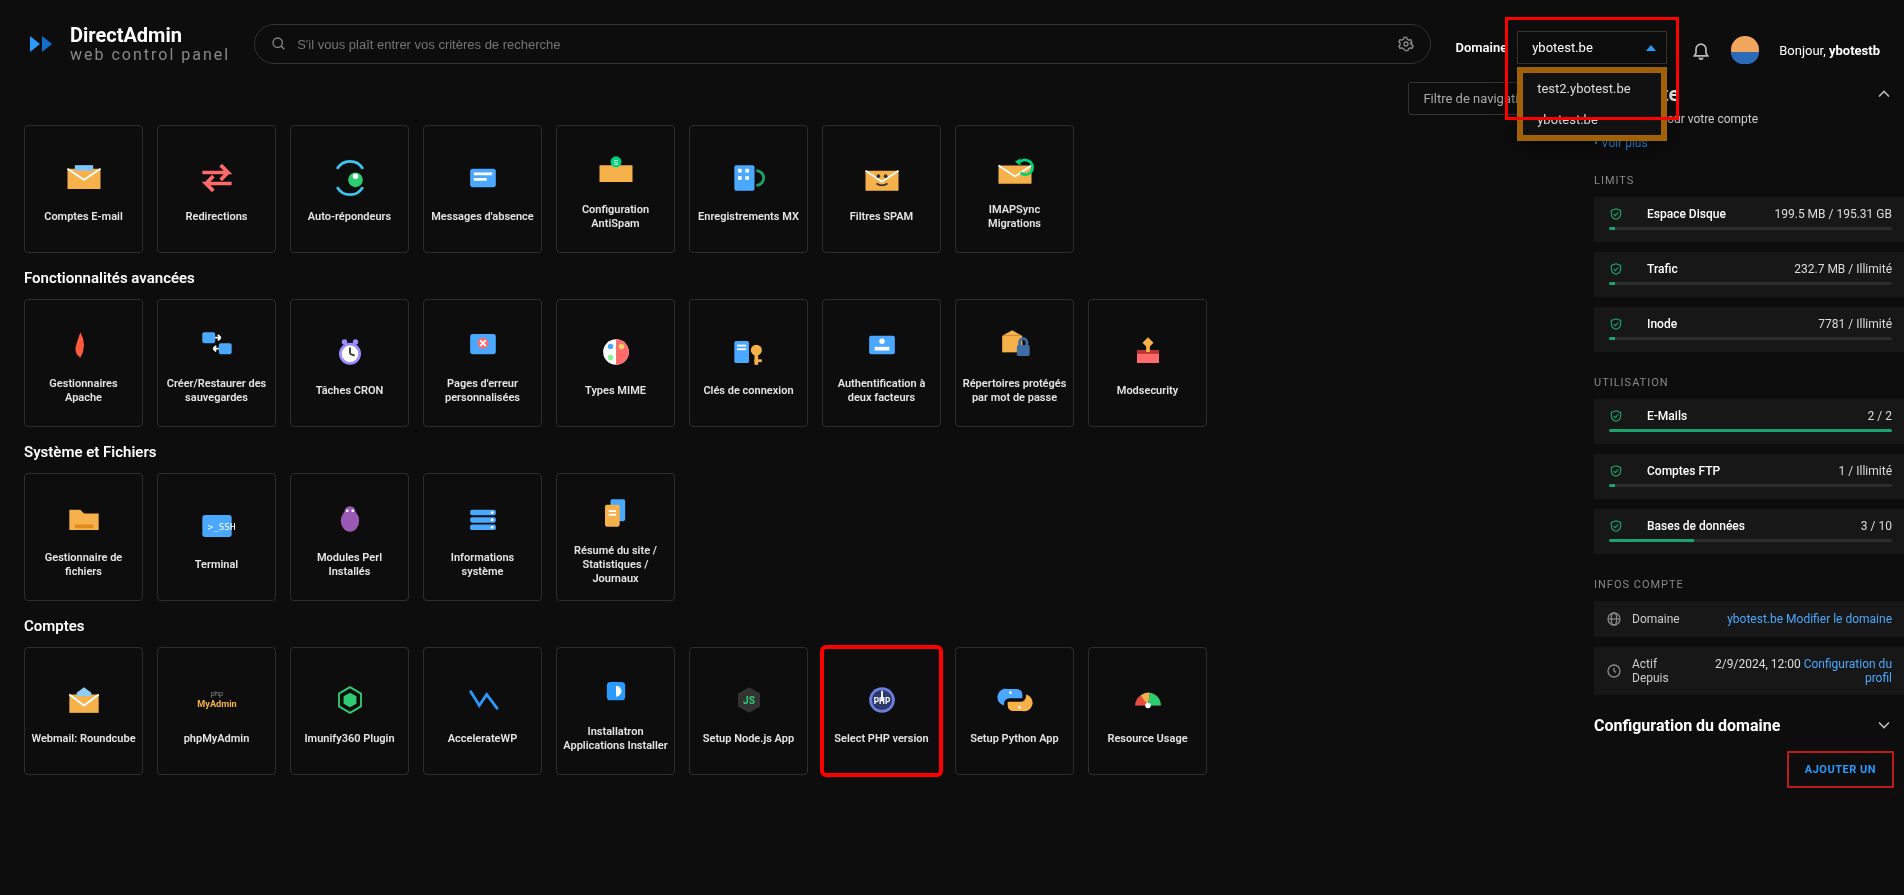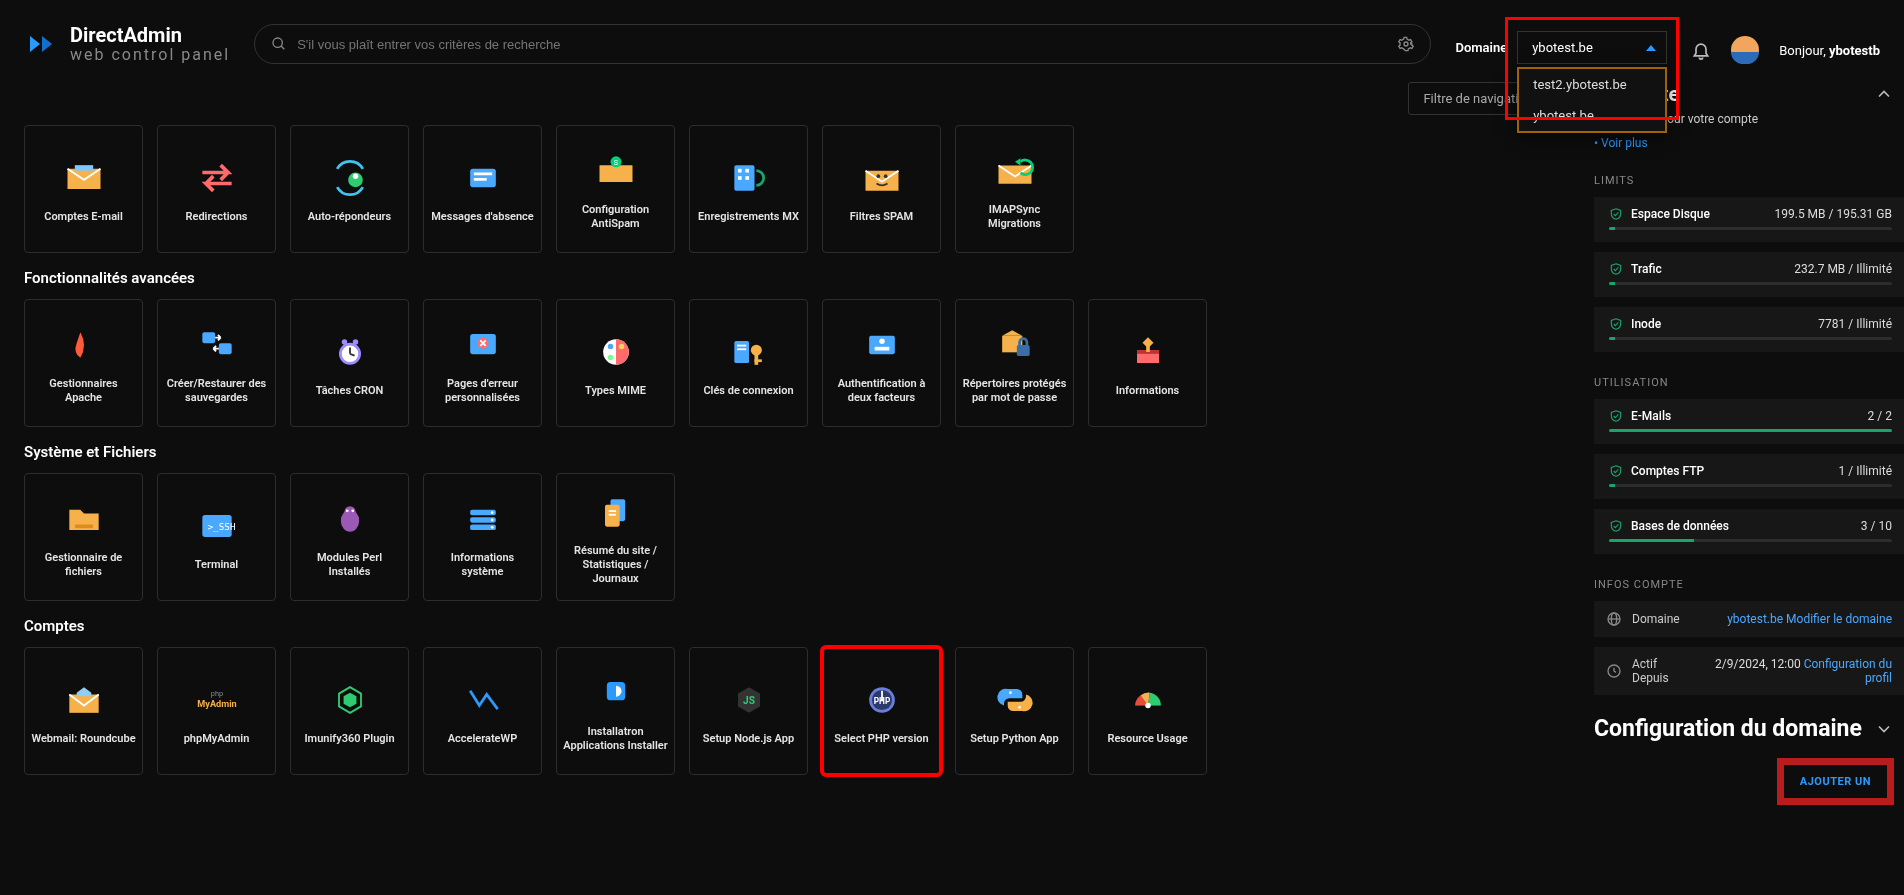--- a/index.html
+++ b/index.html
@@ -70,21 +70,21 @@
     border-left: 5px solid transparent;
     border-right: 5px solid transparent;
     border-bottom: 6px solid #2b9aff;
   }
   .domain-dropdown {
     position: absolute;
     top: 36px;
     left: 0;
     right: 0;
     background: #111;
-    border: 2px solid #a16207;
+    border: 6px solid #a16207;
     z-index: 50;
     box-shadow: 0 4px 16px rgba(0,0,0,.6);
   }
   .domain-dropdown div {
     padding: 8px 14px;
     cursor: pointer;
     color: #ddd;
   }
   .hl-red-1 {
     position: absolute;
@@ -182,21 +182,21 @@
     margin: 24px 0 10px 0;
   }
 
   .stat {
     background: #171717;
     border-left: 3px solid transparent;
     padding: 10px 12px 12px 12px;
     margin-bottom: 10px;
   }
   .stat .row {
-    display: flex; align-items: center; gap: 8px;
+    display: flex; align-items: center; gap: 24px;
     margin-bottom: 6px;
   }
   .stat .row .name { flex: 1; color: #fff; font-size:12px; font-weight:500; }
   .stat .row .val { color: #ddd; font-size: 12px; white-space: nowrap; }
   .stat .bar {
     height: 3px; background: #2d2d2d; border-radius: 2px; overflow: hidden;
   }
   .stat .bar .fill {
     height: 100%; background: #1aa36b; width: 2%;
   }
@@ -208,27 +208,27 @@
     background: #171717;
     margin-bottom: 10px;
     font-size: 12px;
   }
   .info-row .ico-s { color:#888; }
   .info-row .k { color:#ccc; }
   .info-row .v { color:#4aa8ff; margin-left:auto; text-align:right; }
 
   .side-section-head {
     display: flex; align-items: center; justify-content: space-between;
-    font-size: 23px; font-weight: 700; color: #fff;
+    font-size: 16px; font-weight: 700; color: #fff;
     margin-top: 20px; padding-right:10px;text-align:center;
   }
 
   .btn-primary {
     display:inline-block;
-    background:#0d0d0d; border:7px solid #b91c1c; color:#2b9aff;
+    background:#0d0d0d; border:2px solid #b91c1c; color:#2b9aff;
     padding:10px 16px; font-weight:700; font-size:11px; letter-spacing:.5px;
     margin-top:16px; cursor:pointer;
     float:right; margin-right:10px;
   }
 
   
   svg { display:block; }
 </style>
 </head>
 <body>
@@ -486,21 +486,21 @@
         </div>
         <div class="tile">
           <div class="ico">
             <svg width="44" height="44" viewBox="0 0 48 48">
               <rect x="12" y="22" width="24" height="14" fill="#ff6b6b"></rect>
               <rect x="12" y="22" width="24" height="4" fill="#b33"></rect>
               <path d="M24 8l6 6-6 6-6-6z" fill="#f7b14a"></path>
               <rect x="22" y="16" width="4" height="8" fill="#f7b14a"></rect>
             </svg>
           </div>
-          <div class="lbl">Informations</div>
+          <div class="lbl">Modsecurity</div>
         </div>
       </div>
 
     <div class="section-title">Système et Fichiers</div>
     <div class="grid" id="grid-system">
         <div class="tile">
           <div class="ico">
             <svg width="44" height="44" viewBox="0 0 48 48">
               <path d="M8 14h12l4 4h16v18H8z" fill="#f7b14a"></path>
               <rect x="14" y="30" width="20" height="4" fill="#e08b1e"></rect>

